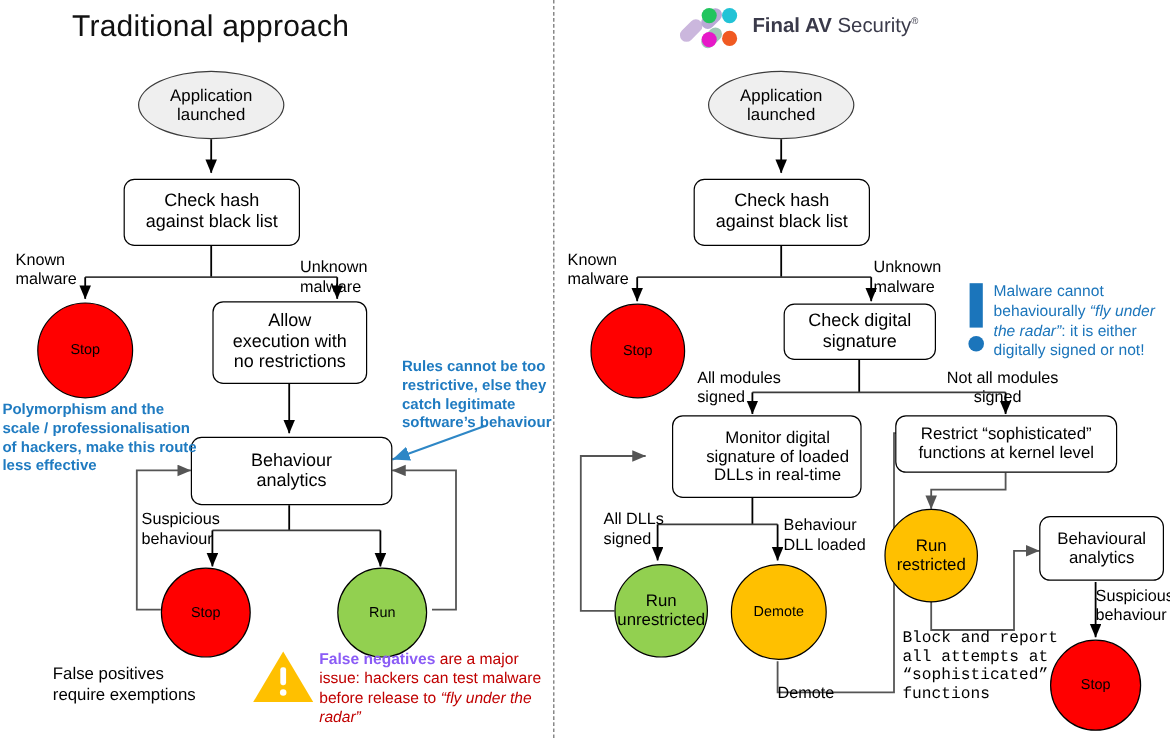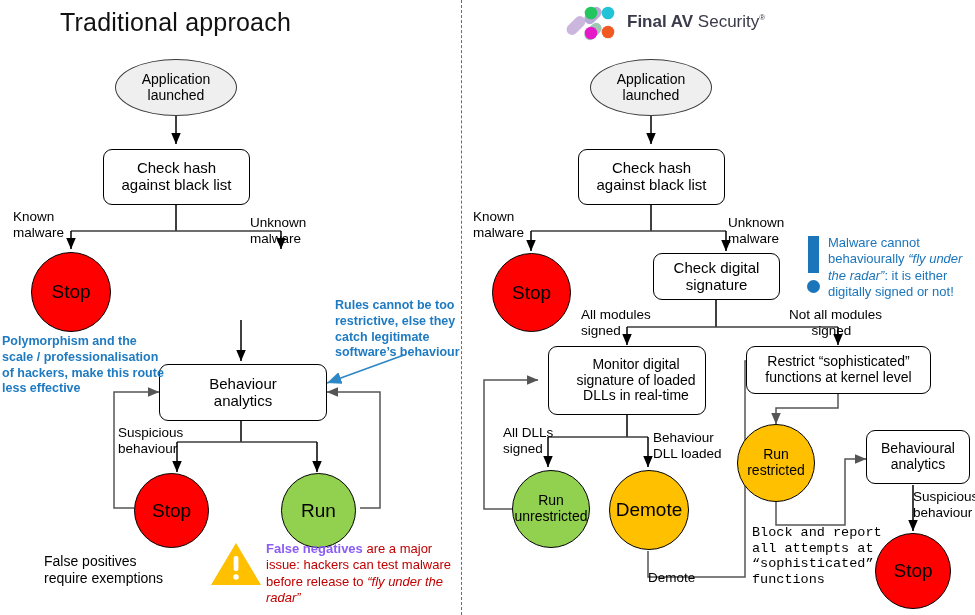--- a/index.html
+++ b/index.html
@@ -6,21 +6,21 @@
   body{width:975px;height:615px;position:relative;overflow:hidden;
        font-family:"Liberation Sans", sans-serif;color:#000;}
   .stage{position:absolute;left:0;top:0;width:975px;height:615px;}
   svg.wires{position:absolute;left:0;top:0;width:975px;height:615px;pointer-events:none;}
 
   .node{position:absolute;box-sizing:border-box;display:flex;align-items:center;
         justify-content:center;text-align:center;line-height:1.12;}
   .proc{border:1.4px solid #000;border-radius:9px;background:#fff;font-size:15px;}
   .proc.sm{font-size:14px;}
   .ellipse{border:1.4px solid #3b3b3b;border-radius:50%;background:#efefef;font-size:14px;}
-  .circ{border-radius:50%;border:1.4px solid #000;font-size:19px;}
+  .circ{border-radius:50%;border:1.4px solid #000;font-size:12px;}
   .circ.sm{font-size:14px;}
   .red{background:#FF0000;}
   .green{background:#92D050;}
   .orange{background:#FFC000;}
 
   .lbl{position:absolute;font-size:13.5px;line-height:1.15;color:#000;white-space:pre;}
   .title{position:absolute;font-size:25px;color:#111;letter-spacing:.2px;}
   .note-blue{position:absolute;color:#1F7BC1;font-size:12.5px;line-height:1.26;font-weight:bold;}
   .note-blue.reg{font-weight:normal;font-size:13px;color:#1B75BB;}
   .note-blk{position:absolute;font-size:14px;line-height:1.2;color:#000;}
@@ -132,20 +132,25 @@
 
   <div class="node proc" style="left:103px;top:149px;width:147px;height:56px;">
     <span style="white-space:pre-line">Check hash
 against black list</span>
   </div>
 
   <div class="node circ red" style="left:31px;top:252px;width:80px;height:80px;">
     <span>Stop</span>
   </div>
 
+  <div class="node proc" style="left:177px;top:251px;width:129px;height:69px;">
+    <span style="white-space:pre-line">Allow
+execution with
+no restrictions</span>
+  </div>
 
   <div class="node proc" style="left:159px;top:364px;width:168px;height:57px;">
     <span style="white-space:pre-line">Behaviour
 analytics</span>
   </div>
 
   <div class="node circ red" style="left:134px;top:473px;width:75px;height:75px;">
     <span>Stop</span>
   </div>
 
@@ -200,21 +205,21 @@
 
   <div class="node circ red" style="left:492px;top:253px;width:79px;height:79px;">
     <span>Stop</span>
   </div>
 
   <div class="node proc" style="left:653px;top:253px;width:127px;height:47px;">
     <span style="white-space:pre-line">Check digital
 signature</span>
   </div>
 
-  <div class="node proc sm" style="left:548px;top:346px;width:158px;height:69px;padding-left:18px;">
+  <div class="node proc sm" style="left:560px;top:346px;width:158px;height:69px;padding-left:18px;">
     <span style="white-space:pre-line">Monitor digital
 signature of loaded
 DLLs in real-time</span>
   </div>
 
   <div class="node proc sm" style="left:746px;top:346px;width:185px;height:48px;">
     <span style="white-space:pre-line">Restrict “sophisticated”
 functions at kernel level</span>
   </div>
 

